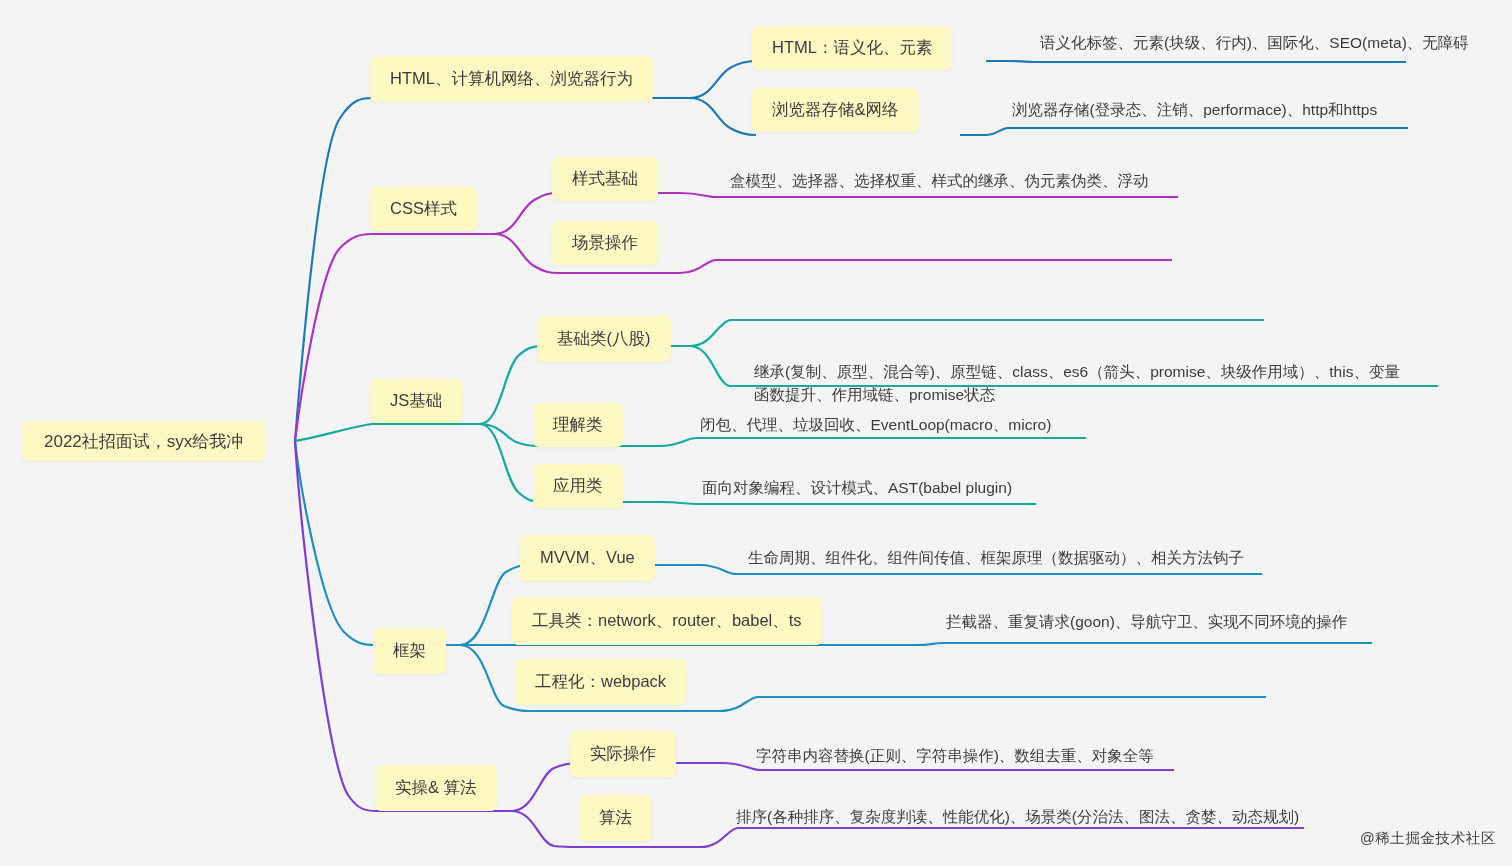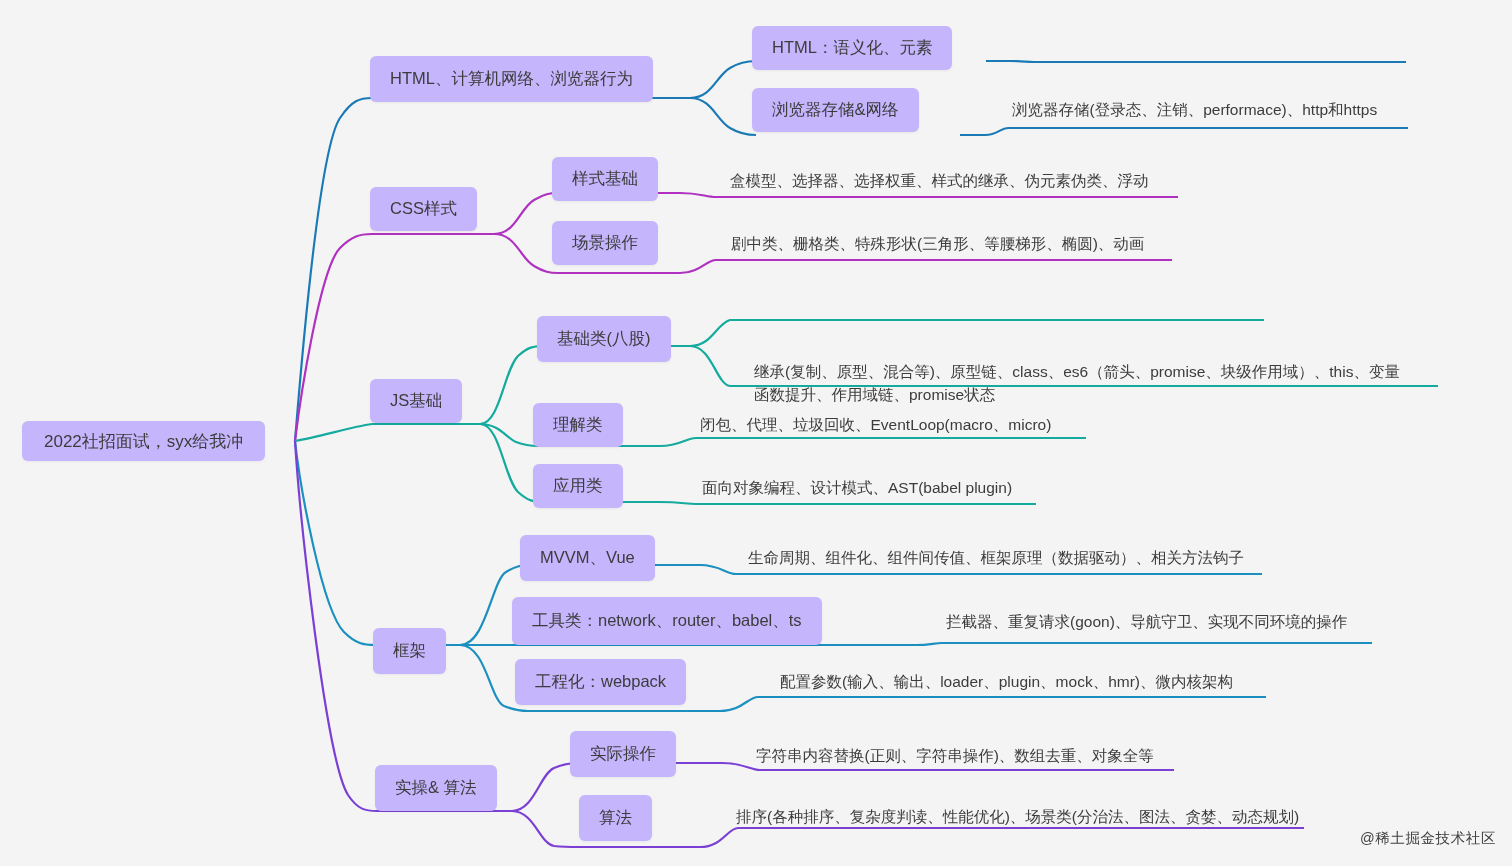--- a/index.html
+++ b/index.html
@@ -20,21 +20,21 @@
   }
   #wires {
     position: absolute;
     left: 0; top: 0;
     width: 1512px;
     height: 866px;
     pointer-events: none;
   }
   .node {
     position: absolute;
-    background: #c4b5fd;
+    background: #fef9c3;
     border-radius: 6px;
     box-shadow: 0 1px 3px rgba(0,0,0,0.055);
     display: flex;
     align-items: center;
     justify-content: center;
     color: #3c3c3c;
     white-space: nowrap;
     box-sizing: border-box;
     z-index: 3;
   }
@@ -126,41 +126,41 @@
   <div class="node root" style="left:22px; top:421px; height:40px;">
     <span>2022社招面试，syx给我冲</span>
   </div>
 
   <div class="node lvl1" style="left:370px; top:56px; height:46px;">
     <span>HTML、计算机网络、浏览器行为</span>
   </div>
   <div class="node lvl2" style="left:752px; top:26px; height:44px;">
     <span>HTML：语义化、元素</span>
   </div>
+  <div class="leaf" style="left:1040px; top:32px;">
+    <span>语义化标签、元素(块级、行内)、国际化、SEO(meta)、无障碍</span>
+  </div>
   <div class="node lvl2" style="left:752px; top:88px; height:44px;text-align:center;">
     <span>浏览器存储&amp;网络</span>
   </div>
   <div class="leaf" style="left:1012px; top:99px;">
     <span>浏览器存储(登录态、注销、performace)、http和https</span>
   </div>
 
   <div class="node lvl1" style="left:370px; top:187px; height:44px;">
     <span>CSS样式</span>
   </div>
   <div class="node lvl2" style="left:552px; top:157px; height:44px;">
     <span>样式基础</span>
   </div>
   <div class="leaf" style="left:730px; top:170px;">
     <span>盒模型、选择器、选择权重、样式的继承、伪元素伪类、浮动</span>
   </div>
   <div class="node lvl2" style="left:552px; top:221px; height:44px;">
     <span>场景操作</span>
-  </div>
-  <div class="leaf" style="left:731px; top:233px;">
-    <span>剧中类、栅格类、特殊形状(三角形、等腰梯形、椭圆)、动画</span>
   </div>
 
   <div class="node lvl1" style="left:370px; top:379px; height:44px;">
     <span>JS基础</span>
   </div>
   <div class="node lvl2" style="left:537px; top:316px; height:46px;">
     <span>基础类(八股)</span>
   </div>
   <div class="leaf multi" style="left:754px; top:339px;">
     <span>继承(复制、原型、混合等)、原型链、class、es6（箭头、promise、块级作用域）、this、变量
@@ -190,23 +190,20 @@
   </div>
   <div class="node lvl2" style="left:512px; top:597px; height:48px;">
     <span>工具类：network、router、babel、ts</span>
   </div>
   <div class="leaf" style="left:946px; top:611px;">
     <span>拦截器、重复请求(goon)、导航守卫、实现不同环境的操作</span>
   </div>
   <div class="node lvl2" style="left:515px; top:659px; height:46px;">
     <span>工程化：webpack</span>
   </div>
-  <div class="leaf" style="left:780px; top:671px;">
-    <span>配置参数(输入、输出、loader、plugin、mock、hmr)、微内核架构</span>
-  </div>
 
   <div class="node lvl1" style="left:375px; top:765px; height:46px;">
     <span>实操&amp; 算法</span>
   </div>
   <div class="node lvl2" style="left:570px; top:731px; height:46px;">
     <span>实际操作</span>
   </div>
   <div class="leaf" style="left:756px; top:745px;">
     <span>字符串内容替换(正则、字符串操作)、数组去重、对象全等</span>
   </div>

